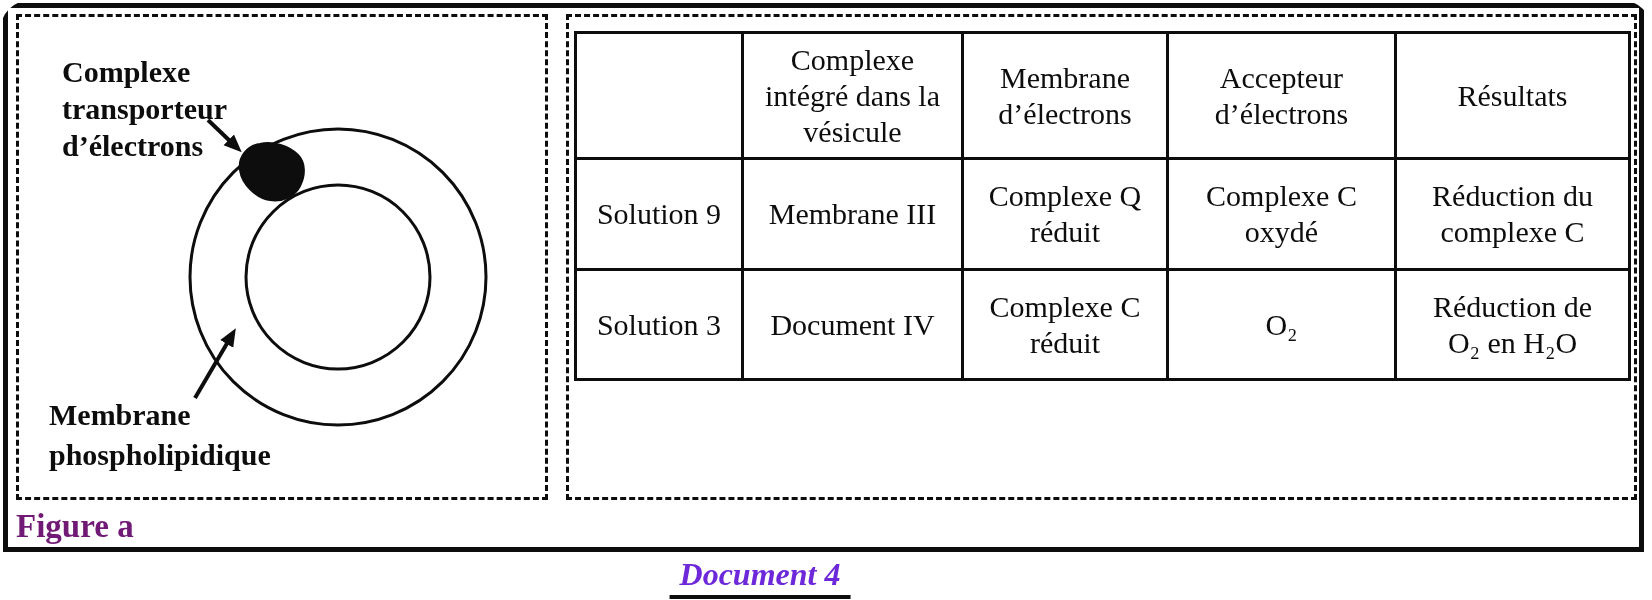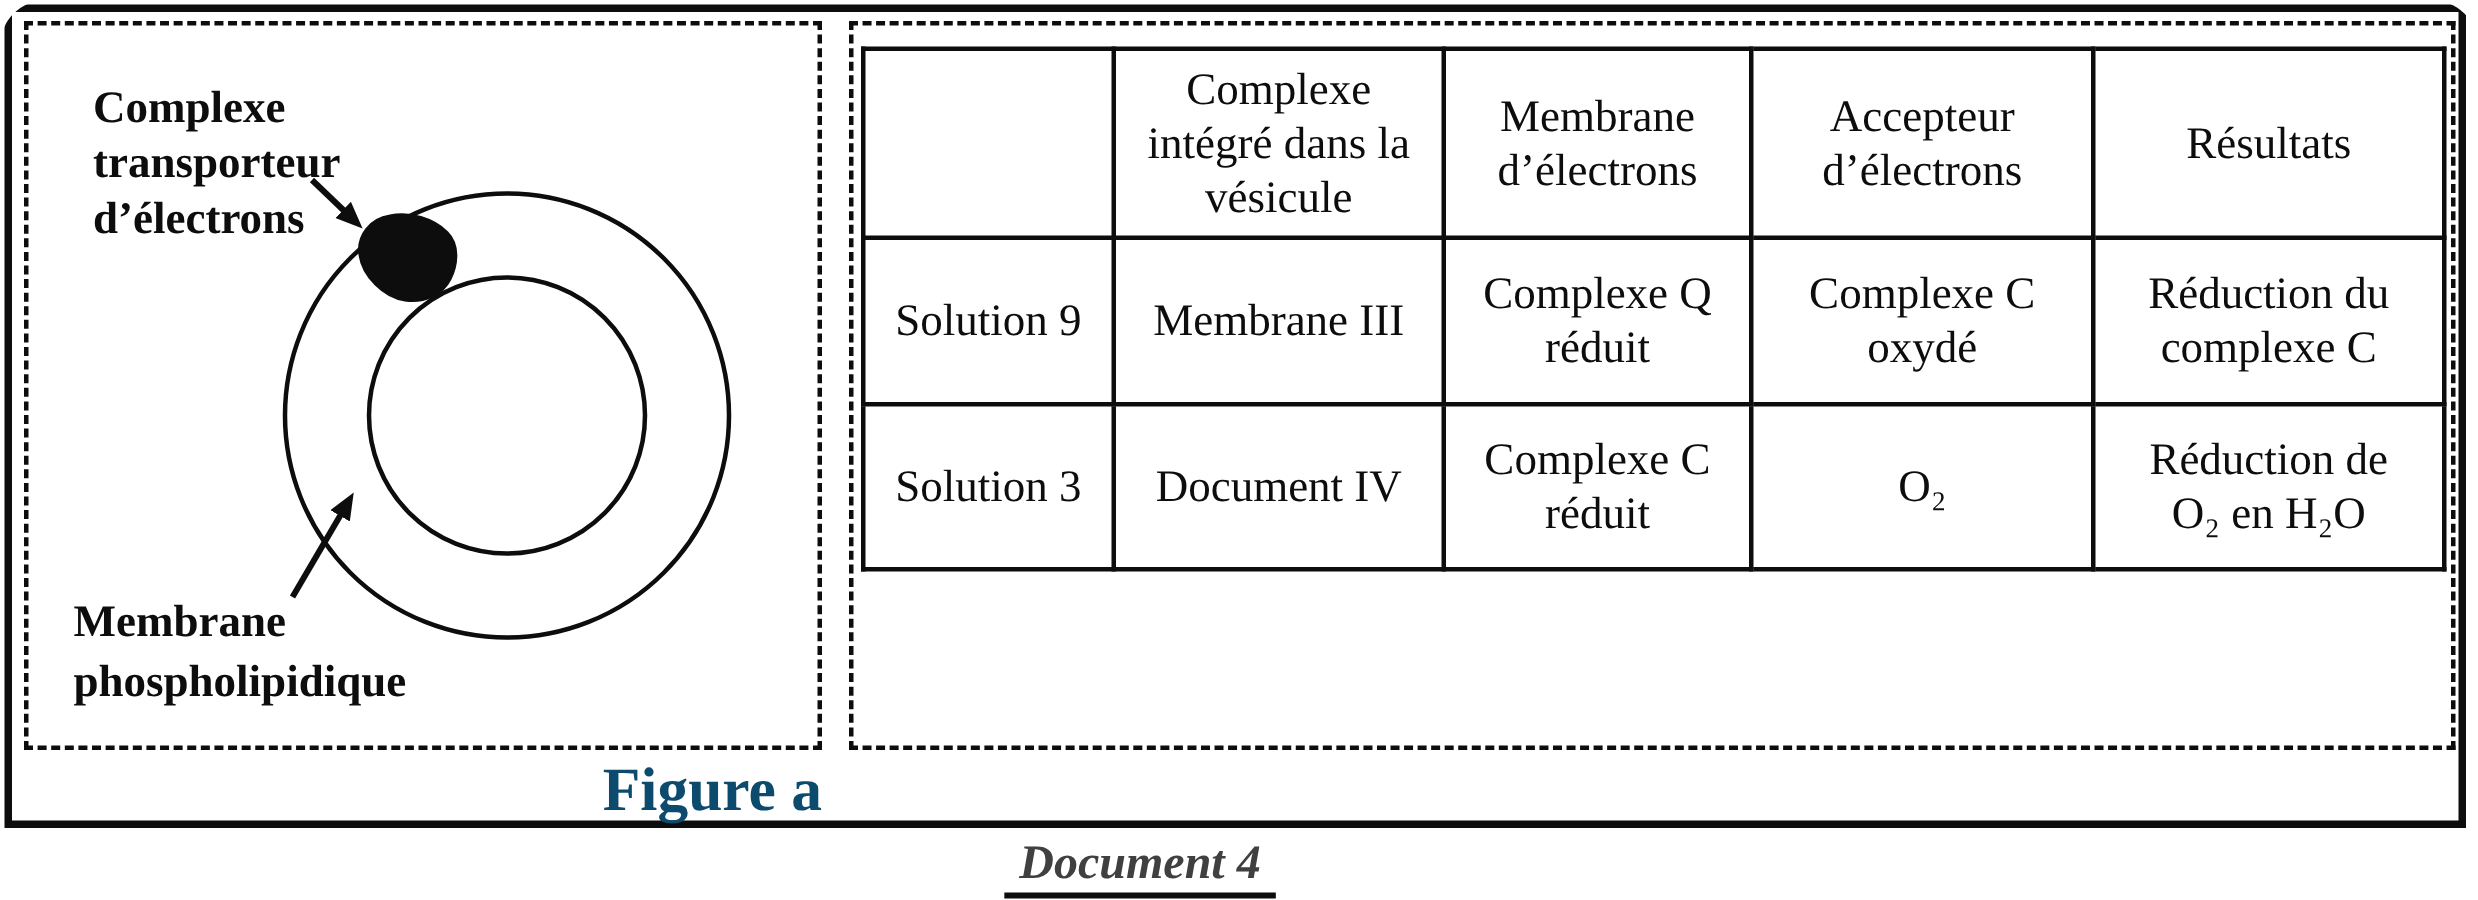--- a/index.html
+++ b/index.html
@@ -39,29 +39,29 @@
     font-size:30px;line-height:36px;font-weight:normal;white-space:pre-line;
     padding:2px 4px;box-sizing:border-box;color:#0d0d0d;
   }
   .tbl tr.hrow{height:126px;}
   .tbl tr.r1{height:109px;}
   .tbl tr.r2{height:111px;}
   .tbl tr.r3{height:110px;}
   
   .caption{
     position:absolute;top:503px;height:48px;
-    font-size:41px;font-weight:bold;text-align:right;line-height:46px;color:#0c4a6e;
+    font-size:33px;font-weight:bold;text-align:left;line-height:46px;color:#701a75;
   }
   .figa-caption{left:16px;width:532px;}
   .figb-caption{left:566px;width:1071px;}
   
   .doc-title{
     position:absolute;left:760px;top:556px;transform:translateX(-50%);
     font-size:32px;font-weight:bold;font-style:italic;
-    border-bottom:4px solid #0d0d0d;padding:0 10px 2px 10px;white-space:nowrap;color:#404040;
+    border-bottom:4px solid #0d0d0d;padding:0 10px 2px 10px;white-space:nowrap;color:#6d28d9;
   }
 </style>
 </head>
 <body>
 
 <div class="page">
 
   <div class="outer-frame"></div>
 
   <div class="figa-box">

